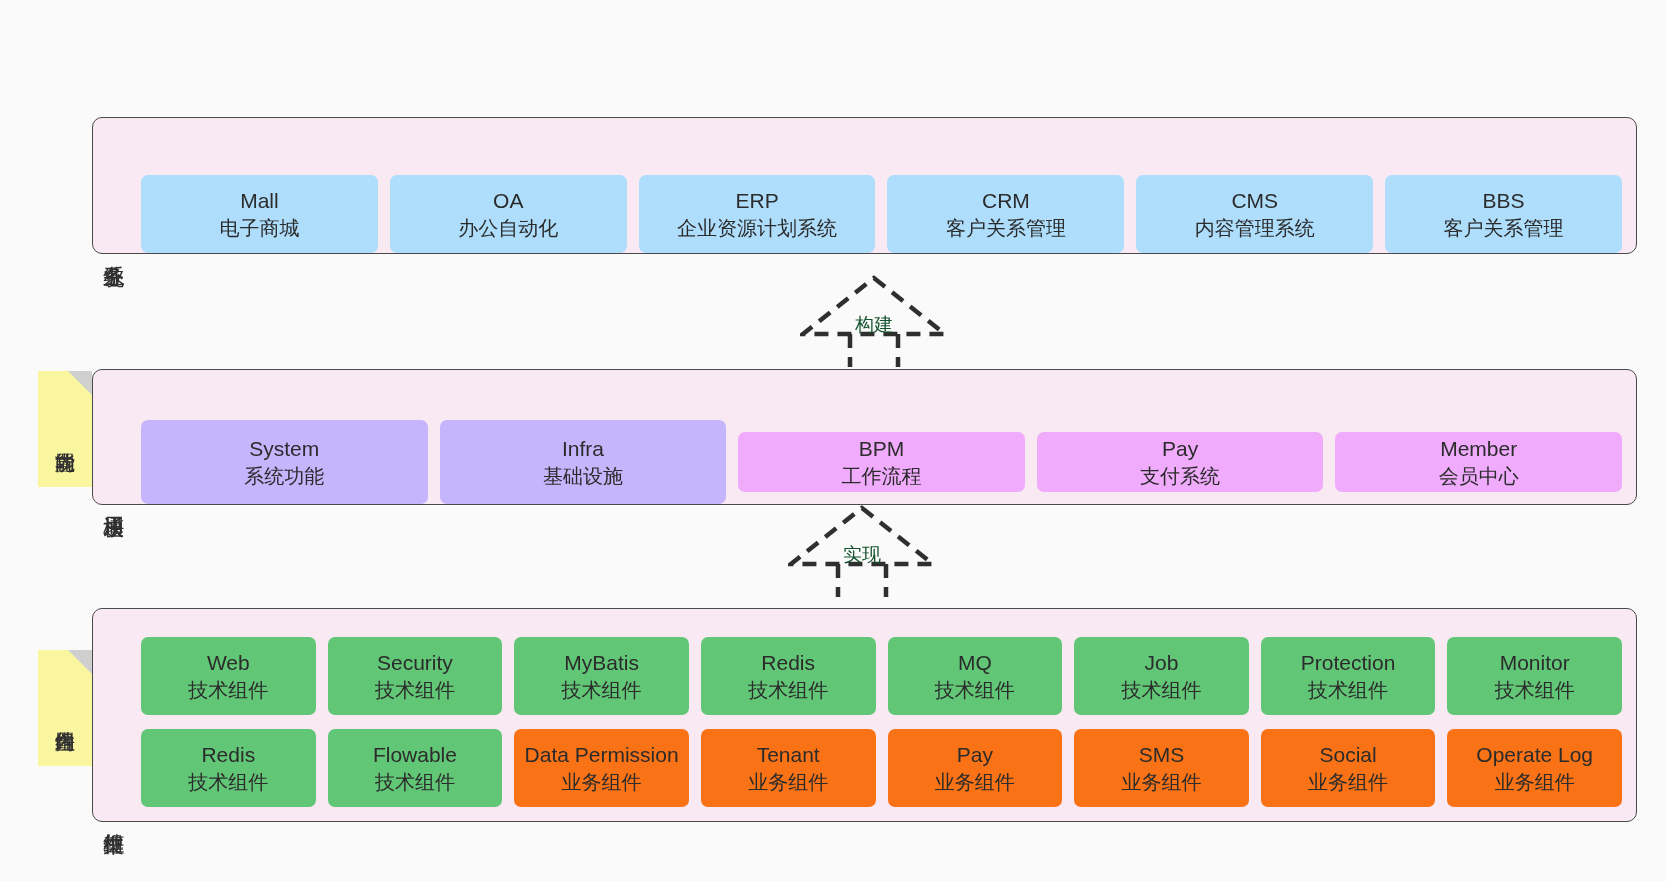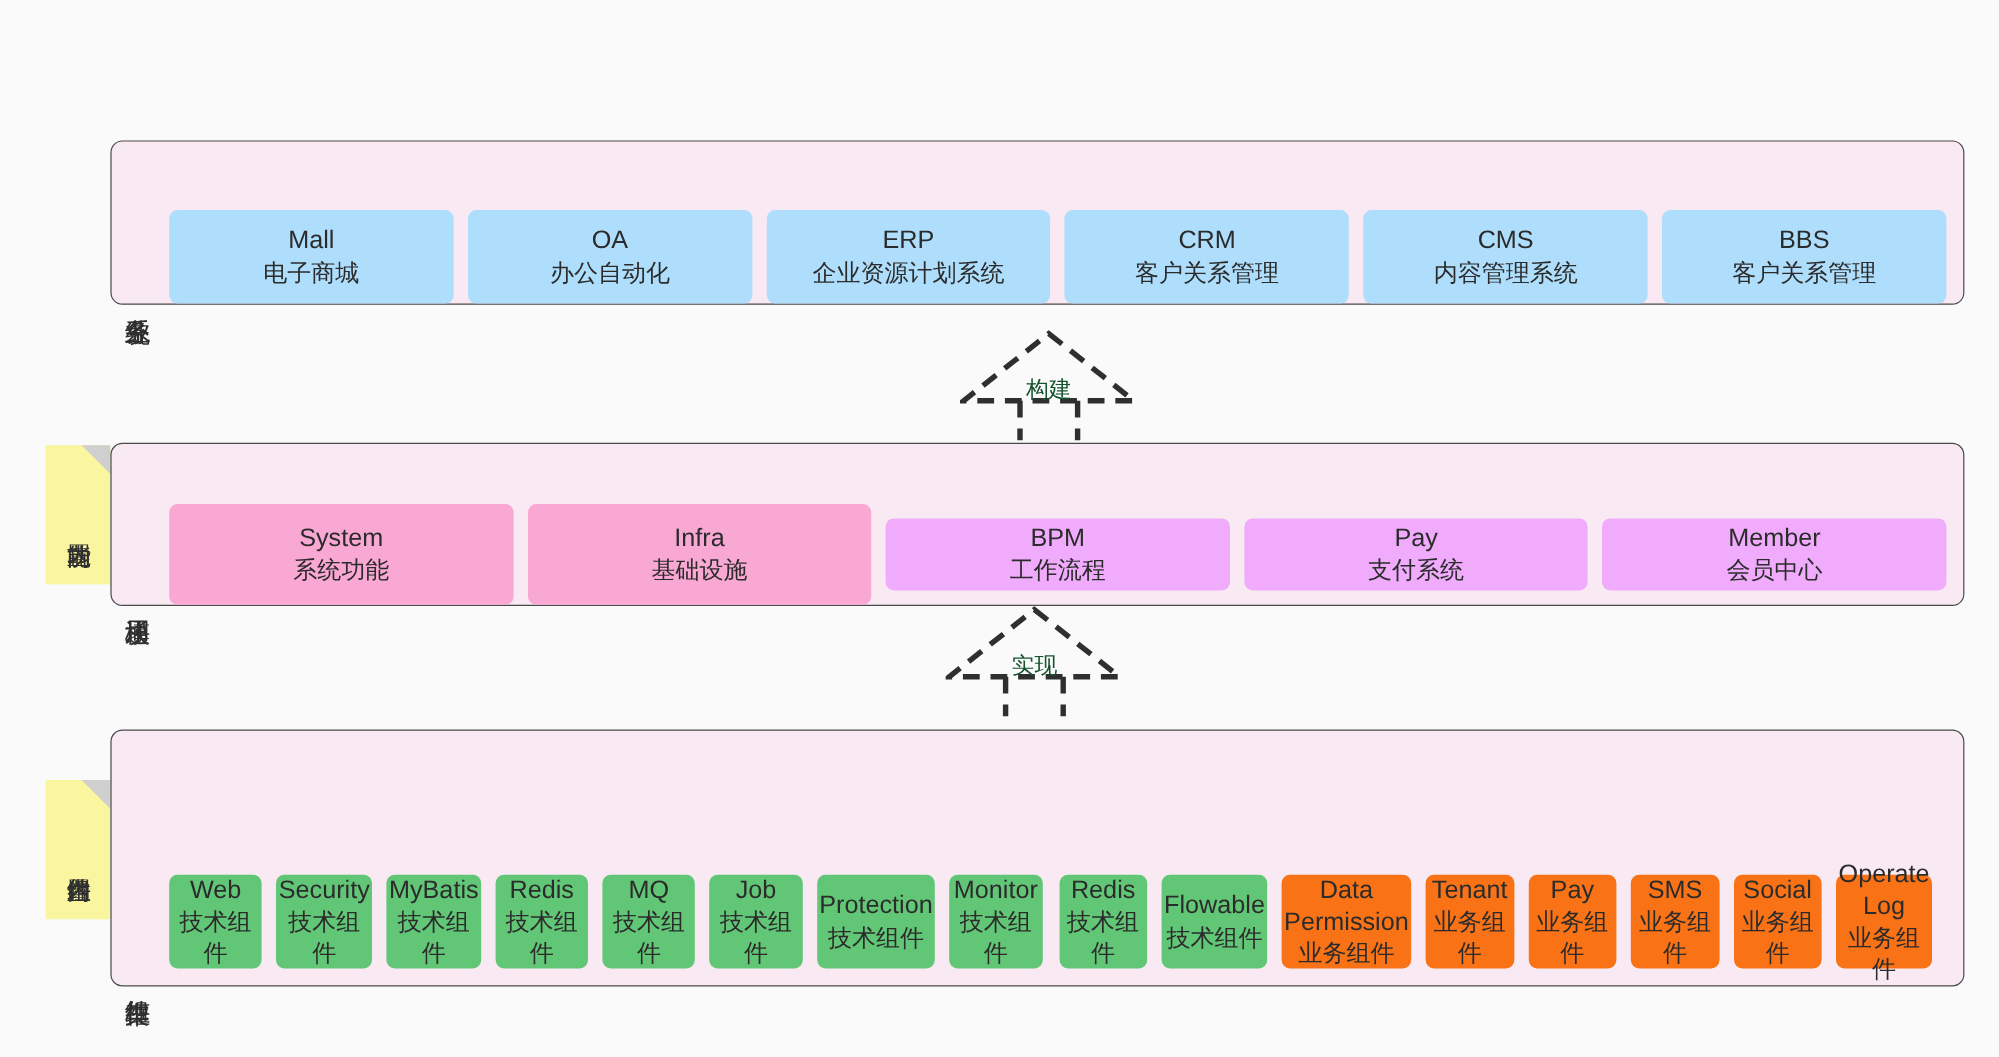--- a/index.html
+++ b/index.html
@@ -53,24 +53,24 @@
   .layer-body {
     flex: 1 1 auto;
     display: flex;
     align-items: center;
     justify-content: space-between;
     padding: 0 14px 0 6px;
     gap: 12px;
   }
 
   .layer-body.two-row {
-    flex-direction: row;
+    flex-direction: column;
     justify-content: center;
     gap: 14px;
-    padding: 14px 26px 14px 6px;
+    padding: 14px 14px 14px 6px;
   }
 
   .row {
     display: flex;
     width: 100%;
     gap: 12px;
     justify-content: space-between;
     align-items: stretch;
   }
 
@@ -90,21 +90,21 @@
   .box .en {
     font-size: 21px;
     color: #2B2B2B;
   }
   .box .cn {
     font-size: 20px;
     color: #2B2B2B;
   }
 
   .box.blue  { background: #AEDEFC; height: 78px; }
-  .box.red   { background: #f9a8d4; height: 84px; }
+  .box.red   { background: #c4b5fd; height: 84px; }
   .box.pink  { background: #f0abfc; height: 60px; }
   .box.green { background: #62C677; height: 78px; }
   .box.lgreen{ background: #f97316; height: 78px; }
 
   
   .note {
     position: absolute;
     box-sizing: border-box;
     background: #FAF6A0;
     color: #2F2F2F;

